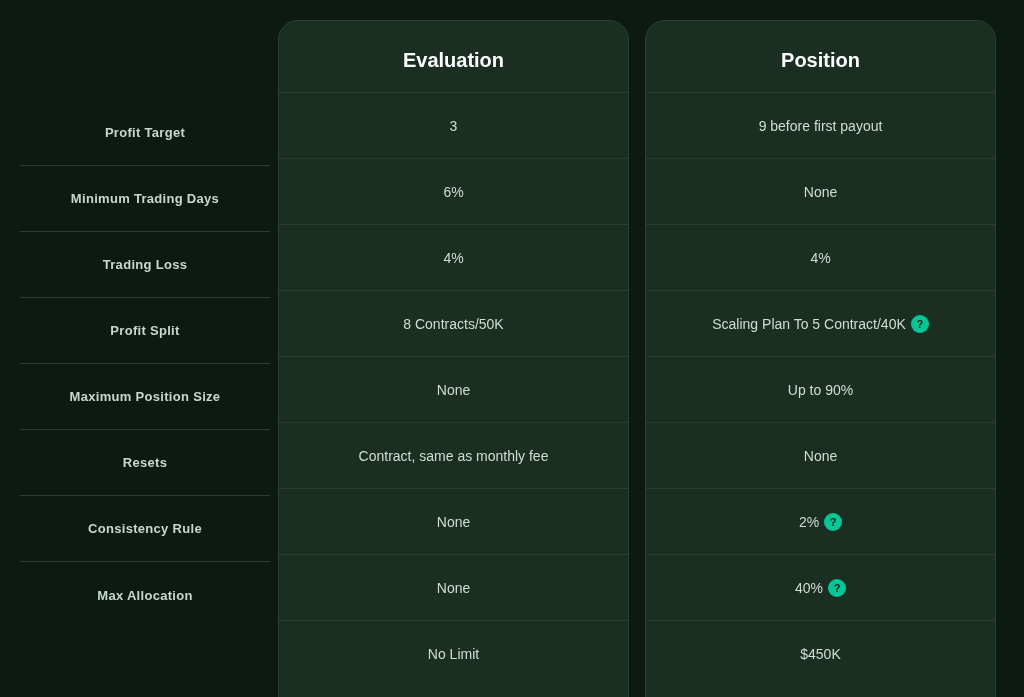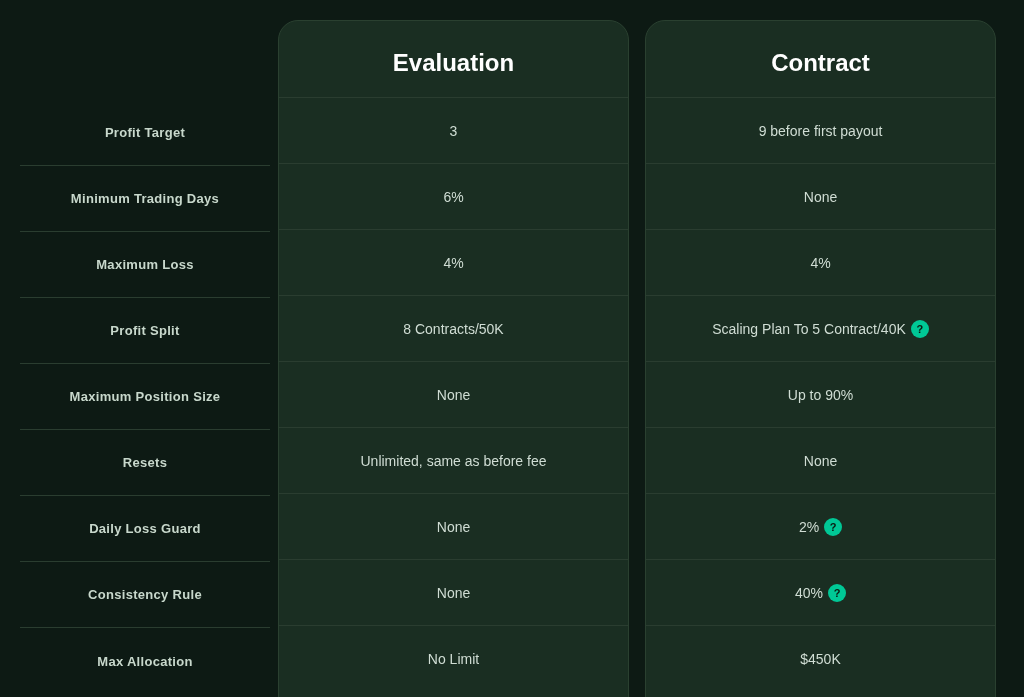--- a/index.html
+++ b/index.html
@@ -64,21 +64,21 @@
       overflow: hidden;
       border: 1px solid #2a4030;
     }
 
     .card-header {
       padding: 28px 20px 20px;
       text-align: center;
     }
 
     .card-title {
-      font-size: 24px;
+      font-size: 20px;
       font-weight: 700;
       color: #ffffff;
     }
 
     .card-body {
       flex: 1;
       display: flex;
       flex-direction: column;
     }
 
@@ -136,33 +136,30 @@
   <div class="labels-col">
 
     <div id="labels-rows-container">
         <div class="label-row">
           <span class="label-text">Profit Target</span>
         </div>
         <div class="label-row">
           <span class="label-text">Minimum Trading Days</span>
         </div>
         <div class="label-row">
-          <span class="label-text">Maximum Loss</span>
+          <span class="label-text">Trading Loss</span>
         </div>
         <div class="label-row">
           <span class="label-text">Profit Split</span>
         </div>
         <div class="label-row">
           <span class="label-text">Maximum Position Size</span>
         </div>
         <div class="label-row">
           <span class="label-text">Resets</span>
-        </div>
-        <div class="label-row">
-          <span class="label-text">Daily Loss Guard</span>
         </div>
         <div class="label-row">
           <span class="label-text">Consistency Rule</span>
         </div>
         <div class="label-row">
           <span class="label-text">Max Allocation</span>
         </div>
       </div>
   </div>
 
@@ -191,21 +188,21 @@
             <span class="data-text">8 Contracts/50K</span>
           </div>
         </div>
         <div class="data-row">
           <div class="data-cell-inner">
             <span class="data-text">None</span>
           </div>
         </div>
         <div class="data-row">
           <div class="data-cell-inner">
-            <span class="data-text">Unlimited, same as before fee</span>
+            <span class="data-text">Contract, same as monthly fee</span>
           </div>
         </div>
         <div class="data-row">
           <div class="data-cell-inner">
             <span class="data-text">None</span>
           </div>
         </div>
         <div class="data-row">
           <div class="data-cell-inner">
             <span class="data-text">None</span>
@@ -217,21 +214,21 @@
           </div>
         </div>
       </div>
     <div class="card-footer">
       
     </div>
   </div>
 
   <div class="card">
     <div class="card-header">
-      <span class="card-title">Contract</span>
+      <span class="card-title">Position</span>
     </div>
     <div class="card-body" id="qual-body">
     <div class="data-row">
           <div class="data-cell-inner">
             <span class="data-text">9 before first payout</span>
           </div>
         </div>
         <div class="data-row">
           <div class="data-cell-inner">
             <span class="data-text">None</span>

